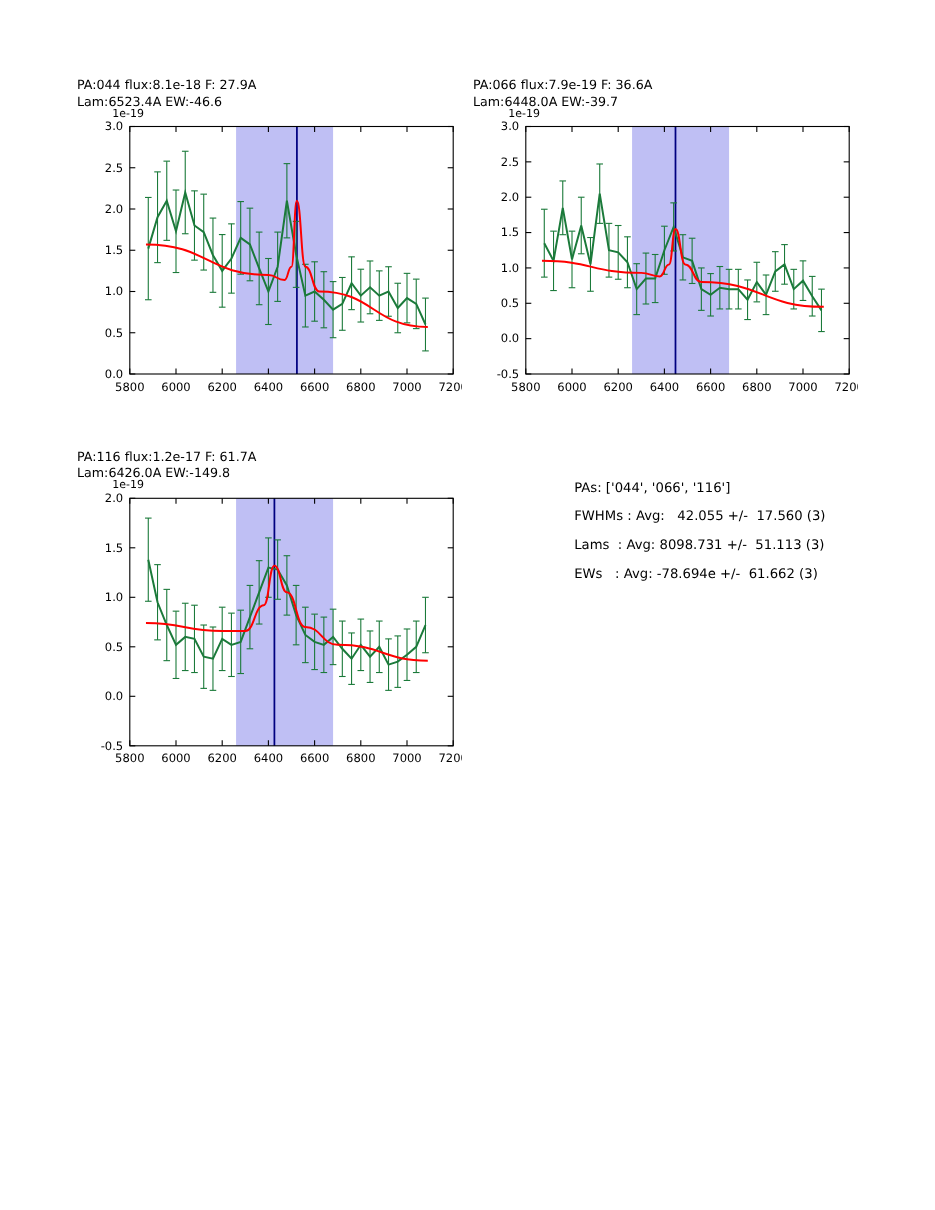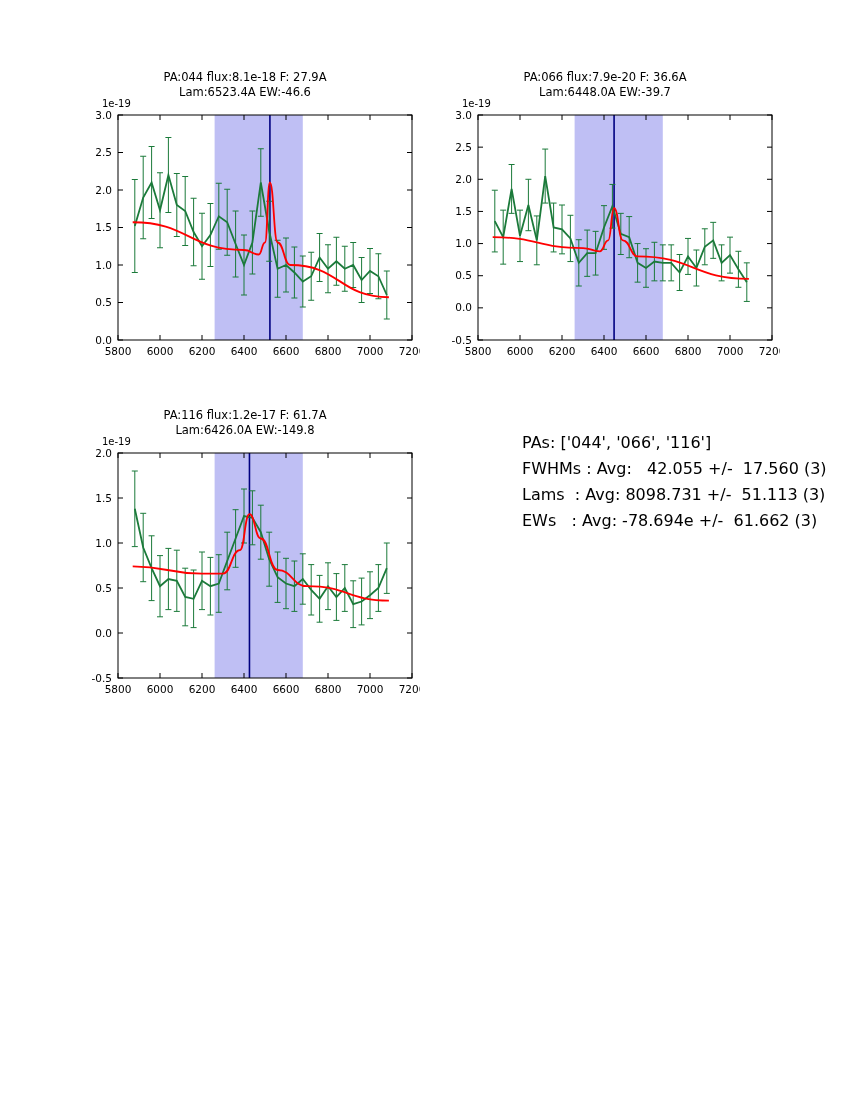--- a/index.html
+++ b/index.html
@@ -1,21 +1,21 @@
 <!DOCTYPE html>
 <html><head>
 <meta charset="utf-8">
 <style>
   html,body{margin:0;padding:0;}
   body{width:850px;height:1100px;background:#ffffff;font-family:"DejaVu Sans",sans-serif;}
   .page{position:relative;width:850px;height:1100px;}
   .panel{position:absolute;}
-  .ptitle{position:absolute;width:100%;text-align:center;font-size:11.5px;color:#000;line-height:15px;}
+  .ptitle{position:absolute;width:100%;text-align:left;font-size:11.5px;color:#000;line-height:15px;}
   .expo{position:absolute;font-size:10px;color:#000;}
-  .stats{position:absolute;font-size:16px;color:#000;line-height:26px;}
+  .stats{position:absolute;font-size:12px;color:#000;line-height:26px;}
   .stats div{white-space:pre;}
   svg{display:block;}
 </style>
 </head>
 <body>
 
 <div class="page">
 
   <div class="panel" id="panel0" style="left:70px;top:70px;width:350px;height:310px;">
     <div class="ptitle" style="top:0px;">PA:044 flux:8.1e-18 F: 27.9A</div>
@@ -164,21 +164,21 @@
         <line x1="48" y1="82.5" x2="53" y2="82.5" stroke="#000000"></line>
         <line x1="342" y1="82.5" x2="337" y2="82.5" stroke="#000000"></line>
         <text x="42" y="86" text-anchor="end" font-size="10.5" font-family="DejaVu Sans, sans-serif" fill="#000">2.5</text>
         <line x1="48" y1="45" x2="53" y2="45" stroke="#000000"></line>
         <line x1="342" y1="45" x2="337" y2="45" stroke="#000000"></line>
         <text x="42" y="48.5" text-anchor="end" font-size="10.5" font-family="DejaVu Sans, sans-serif" fill="#000">3.0</text>
       </svg>
   </div>
 
   <div class="panel" id="panel1" style="left:430px;top:70px;width:350px;height:310px;">
-    <div class="ptitle" style="top:0px;">PA:066 flux:7.9e-20 F: 36.6A</div>
+    <div class="ptitle" style="top:0px;">PA:066 flux:7.9e-19 F: 36.6A</div>
     <div class="ptitle" style="top:15px;">Lam:6448.0A EW:-39.7</div>
     <div class="expo" style="left:32px;top:28px;">1e-19</div>
     <svg id="svg1" width="350" height="310">
         <rect x="144.6" y="45" width="88.19999999999999" height="225" fill="#aaaaf0" fill-opacity="0.75"></rect>
         <line x1="184.08" y1="45" x2="184.08" y2="270" stroke="#000080" stroke-width="1.6"></line>
         <g stroke="#1b7a3a" stroke-width="1">
           <line x1="64.8" y1="181.92857142857142" x2="64.8" y2="120.21428571428572"></line>
           <line x1="61.8" y1="181.92857142857142" x2="67.8" y2="181.92857142857142"></line>
           <line x1="61.8" y1="120.21428571428572" x2="67.8" y2="120.21428571428572"></line>
           <line x1="73.2" y1="194.14285714285714" x2="73.2" y2="140.14285714285714"></line>

